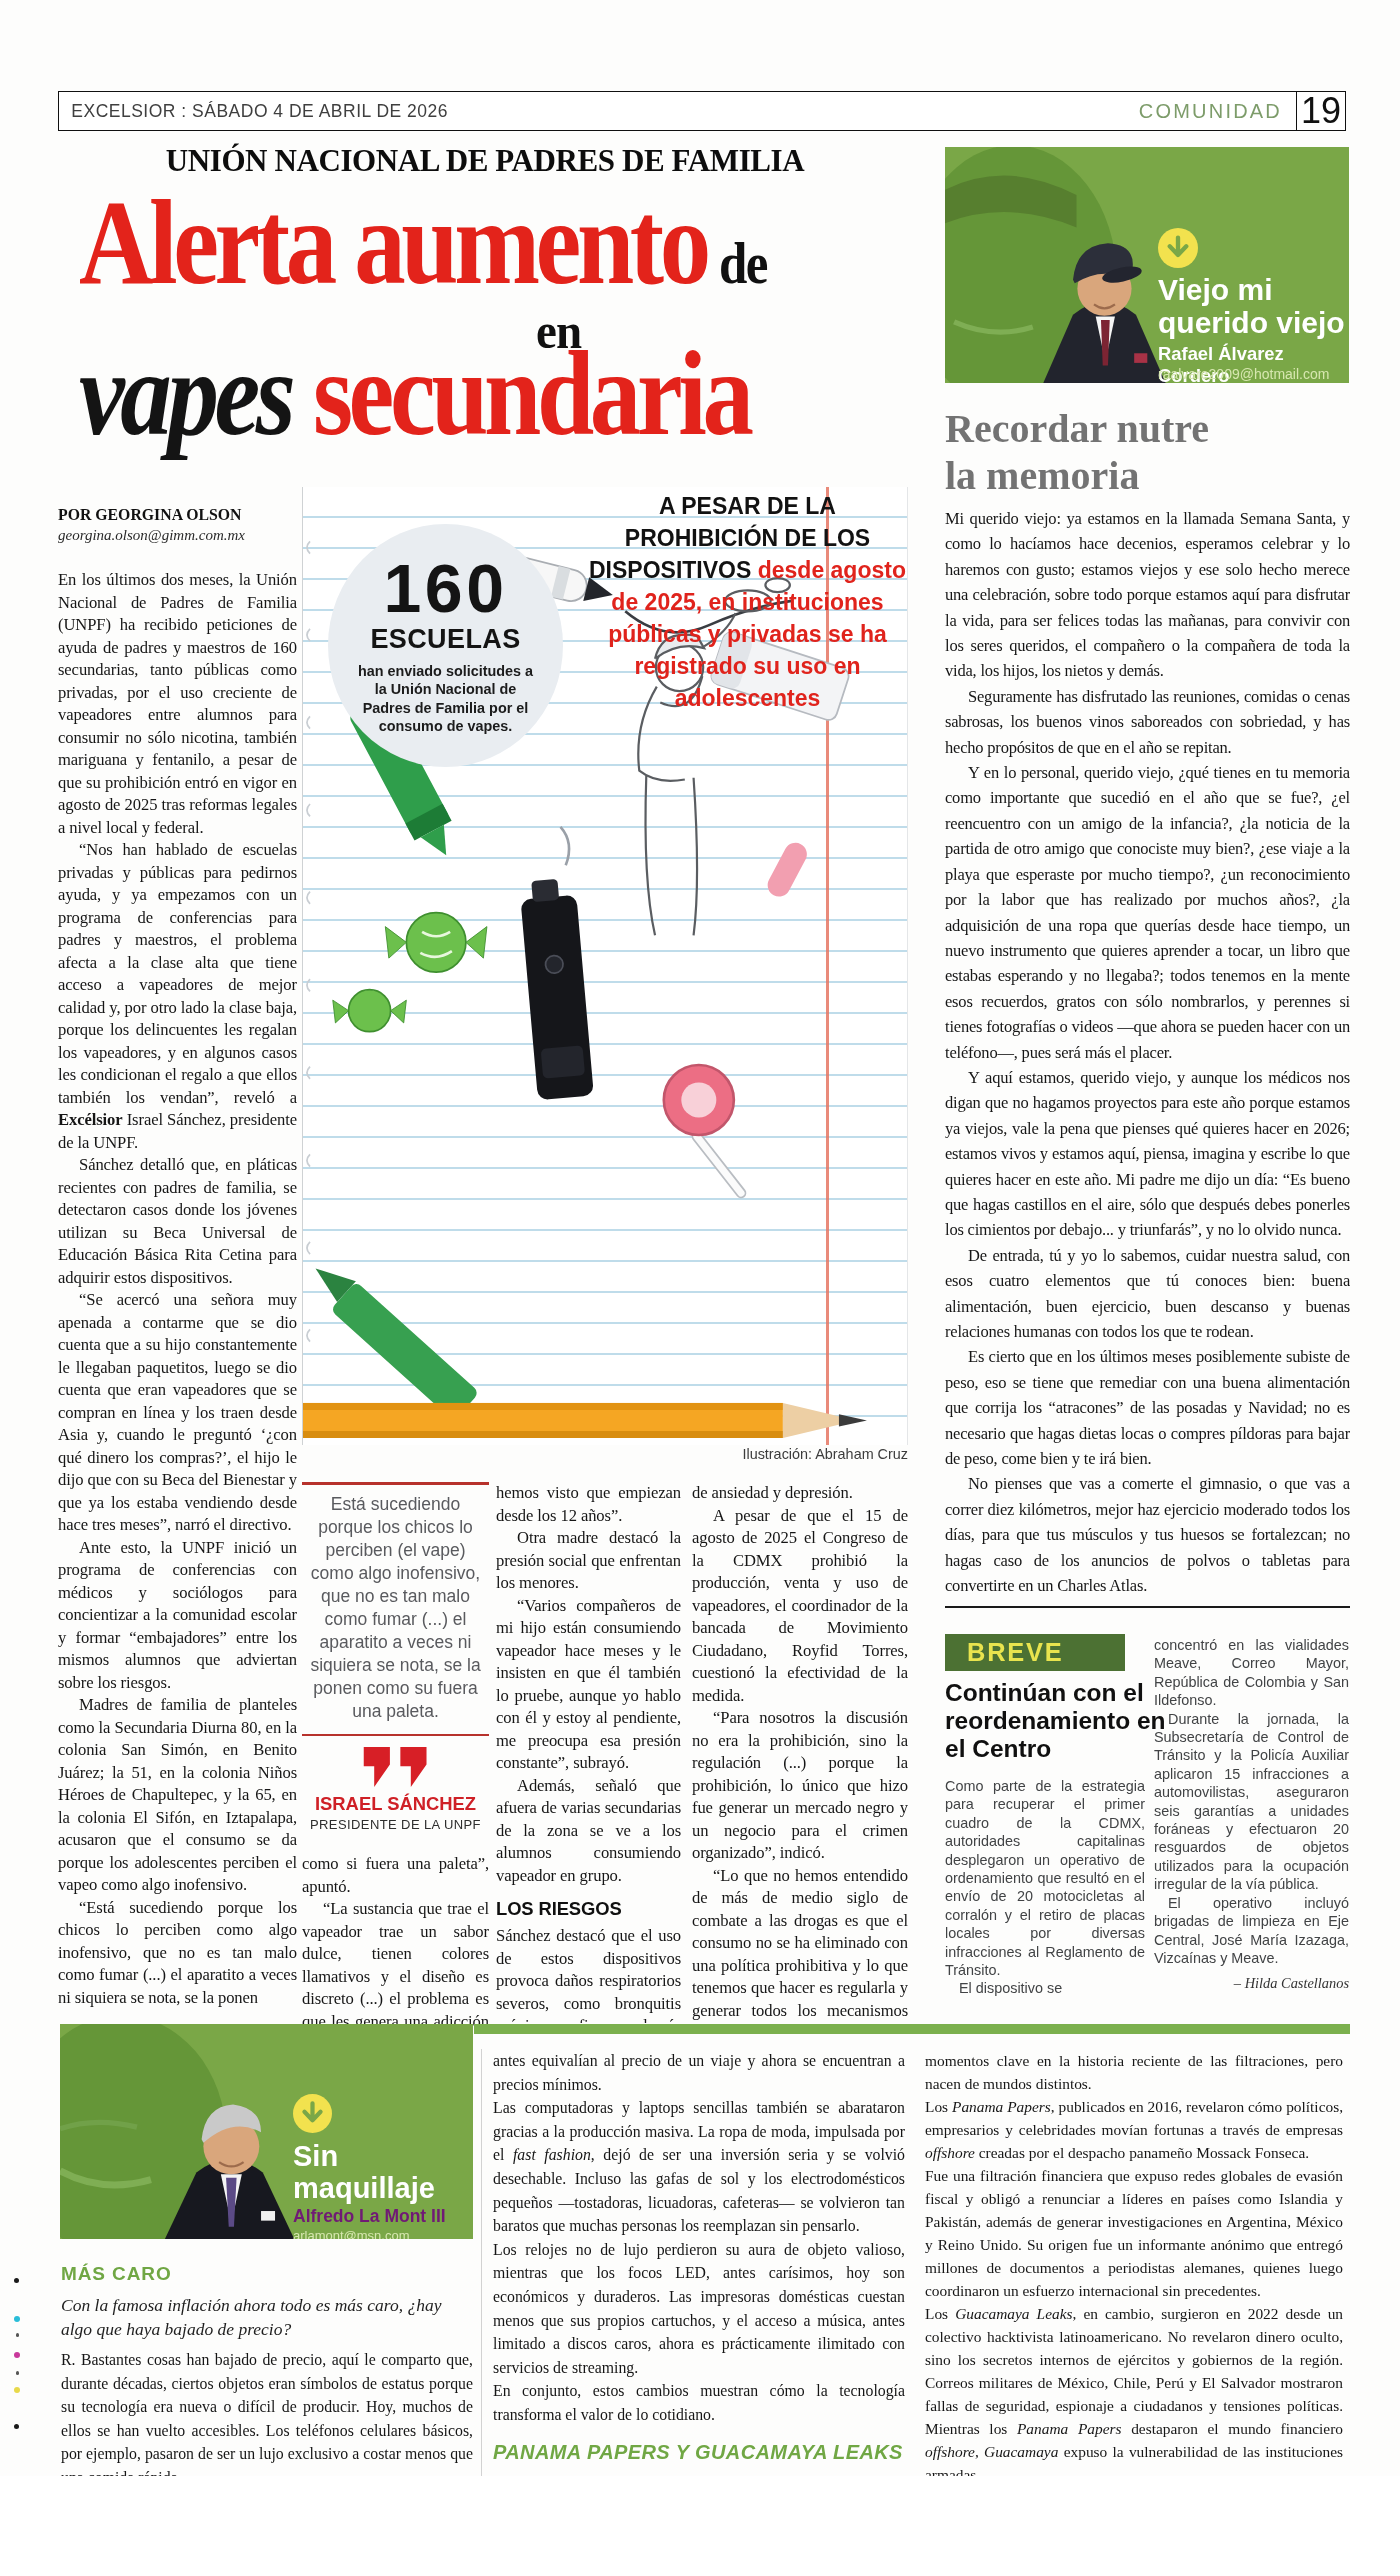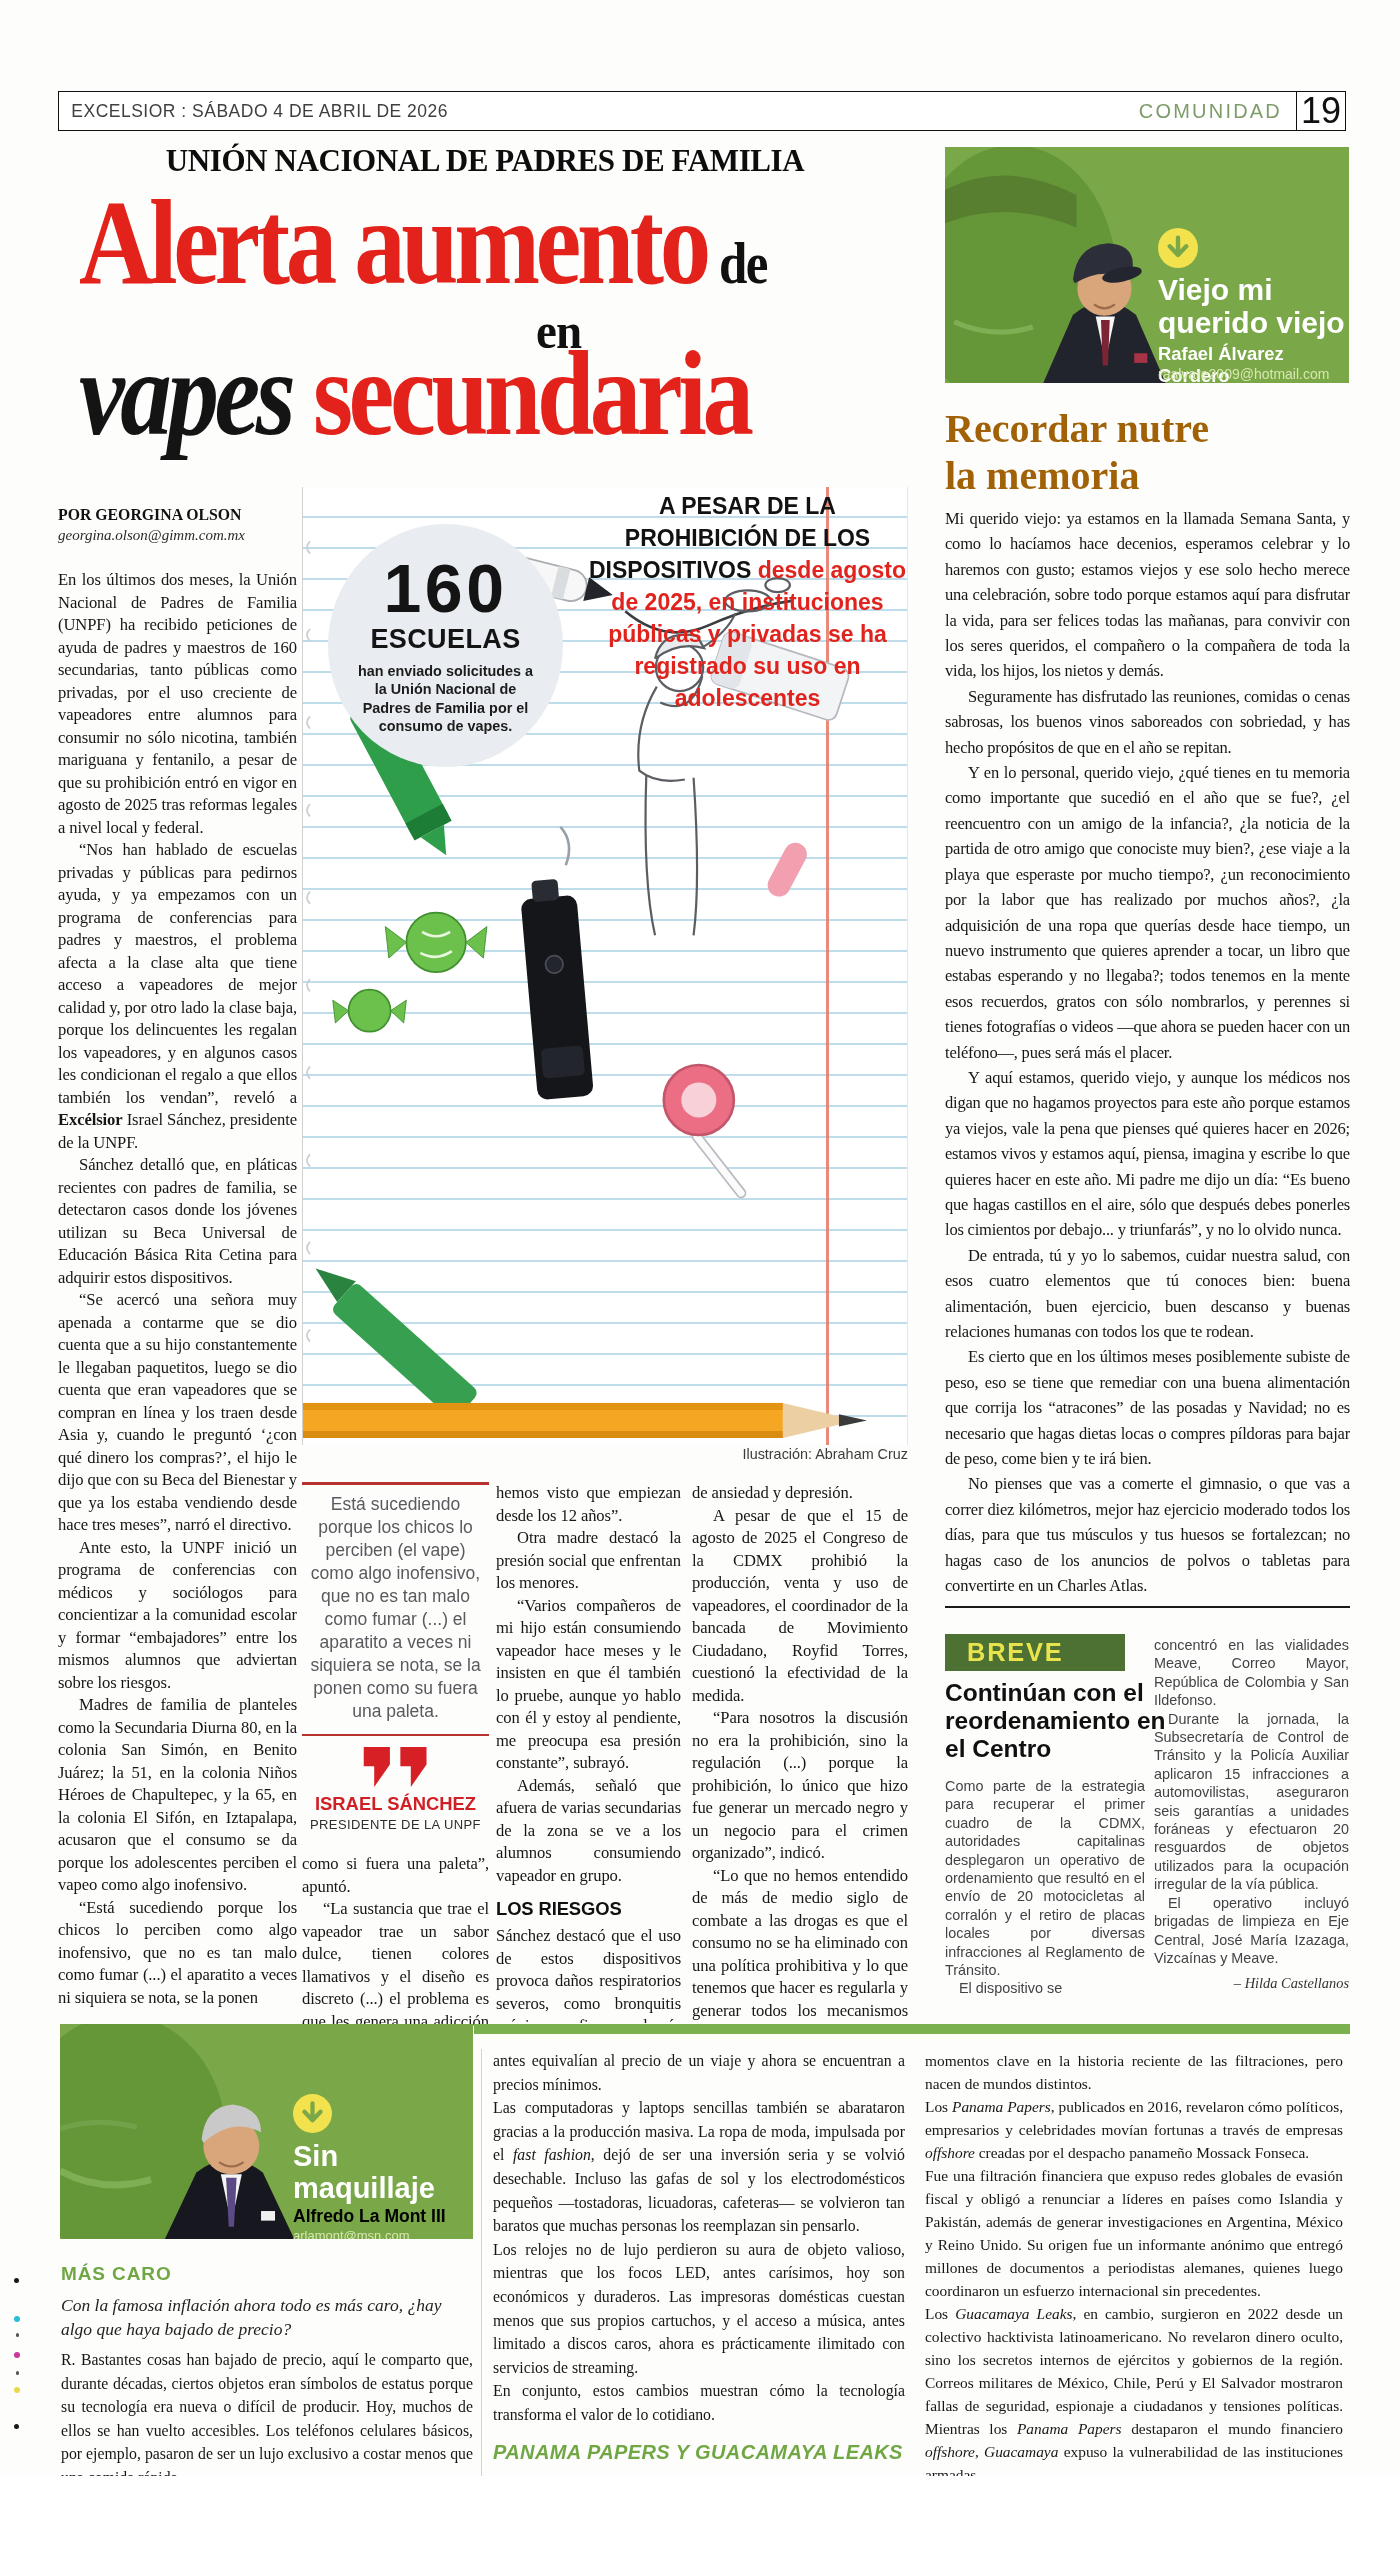--- a/index.html
+++ b/index.html
@@ -64,21 +64,21 @@
   .qrole{text-align:center;font-family:"Liberation Sans",sans-serif;font-size:13px;letter-spacing:0.4px;color:#2e2e2e;margin-top:2.6px;}
   .col2-body{margin-top:21px;}
   .riesgos{font-family:"Liberation Sans",sans-serif;font-weight:bold;font-size:18.4px;color:#101010;margin:11.4px 0 4.4px;}
 
   
   .vbox{left:945px;top:147px;width:404px;height:236px;background:#7aa747;overflow:hidden;}
   .vbox-title{position:absolute;left:213px;top:126px;font-family:"Liberation Sans",sans-serif;font-weight:bold;
               font-size:30px;line-height:33px;color:#ffffff;}
   .vbox-author{position:absolute;left:213px;top:196px;font-family:"Liberation Sans",sans-serif;font-weight:bold;font-size:18.4px;color:#fff;}
   .vbox-mail{position:absolute;left:213px;top:219px;font-family:"Liberation Sans",sans-serif;font-size:14px;color:#d7e7b0;}
-  .rec-head{left:945px;top:405px;width:405px;font-weight:bold;font-size:40px;line-height:47px;color:#a16207;}
+  .rec-head{left:945px;top:405px;width:405px;font-weight:bold;font-size:40px;line-height:47px;color:#737373;}
   .rec-art{left:945px;top:506px;width:405px;height:1093px;overflow:hidden;font-size:16.5px;line-height:25.4px;letter-spacing:-0.2px;}
   .rec-art p{text-align:justify;}
   .rec-art .ind{text-indent:23px;}
   .hr1{left:945px;top:1606px;width:405px;height:1.8px;background:#1a1a1a;}
 
   
   .breve-label{left:945px;top:1634px;width:180px;height:37px;background:#4c7133;}
   .breve-label span{font-family:"Liberation Sans",sans-serif;font-weight:bold;font-size:25.4px;letter-spacing:1.8px;
                     color:#e9e44e;line-height:37px;padding-left:22px;}
   .breve-title{left:945px;top:1679px;width:221px;font-family:"Liberation Sans",sans-serif;font-weight:bold;
@@ -87,21 +87,21 @@
   .breve-left{left:945px;top:1777px;width:200px;}
   .breve-right{left:1154px;top:1636px;width:195px;}
   .breve-txt .ind{text-indent:14px;}
   .breve-sig{margin-top:7px;text-align:right;font-family:"Liberation Serif",serif;font-style:italic;font-size:14.4px;color:#333;}
 
   
   .greenbar{left:474px;top:2024px;width:876px;height:9.6px;background:#7bb04e;}
   .lbox{left:60px;top:2024px;width:413px;height:215px;background:#7aa747;overflow:hidden;}
   .lbox-title{position:absolute;left:233px;top:116px;font-family:"Liberation Sans",sans-serif;font-weight:bold;
               font-size:29px;line-height:32px;color:#fff;}
-  .lbox-author{position:absolute;left:233px;top:182px;font-family:"Liberation Sans",sans-serif;font-weight:bold;font-size:17.5px;color:#000000;}
+  .lbox-author{position:absolute;left:233px;top:182px;font-family:"Liberation Sans",sans-serif;font-weight:bold;font-size:17.5px;color:#701a75;}
   .lbox-mail{position:absolute;left:233px;top:204px;font-family:"Liberation Sans",sans-serif;font-size:13px;color:#d7e7b0;}
   .greenhead{font-family:"Liberation Sans",sans-serif;font-weight:bold;font-size:19px;letter-spacing:0.9px;color:#70a744;}
   .mascaro{left:61px;top:2263px;}
   .q-ital{font-style:italic;font-size:17.5px;line-height:23.6px;color:#1f1f1f;}
   .q1{left:61px;top:2294px;width:412px;}
   .a1{left:61px;top:2348px;width:412px;height:200px;overflow:hidden;}
   .botserif{font-size:15.8px;line-height:23.6px;}
   .divline{left:481px;top:2049px;width:0.9px;height:513px;background:#d2d2d2;}
   .midcol{left:493px;top:2049px;width:412px;height:517px;overflow:hidden;}
   .panama{font-family:"Liberation Sans",sans-serif;font-weight:bold;font-style:italic;font-size:20px;

